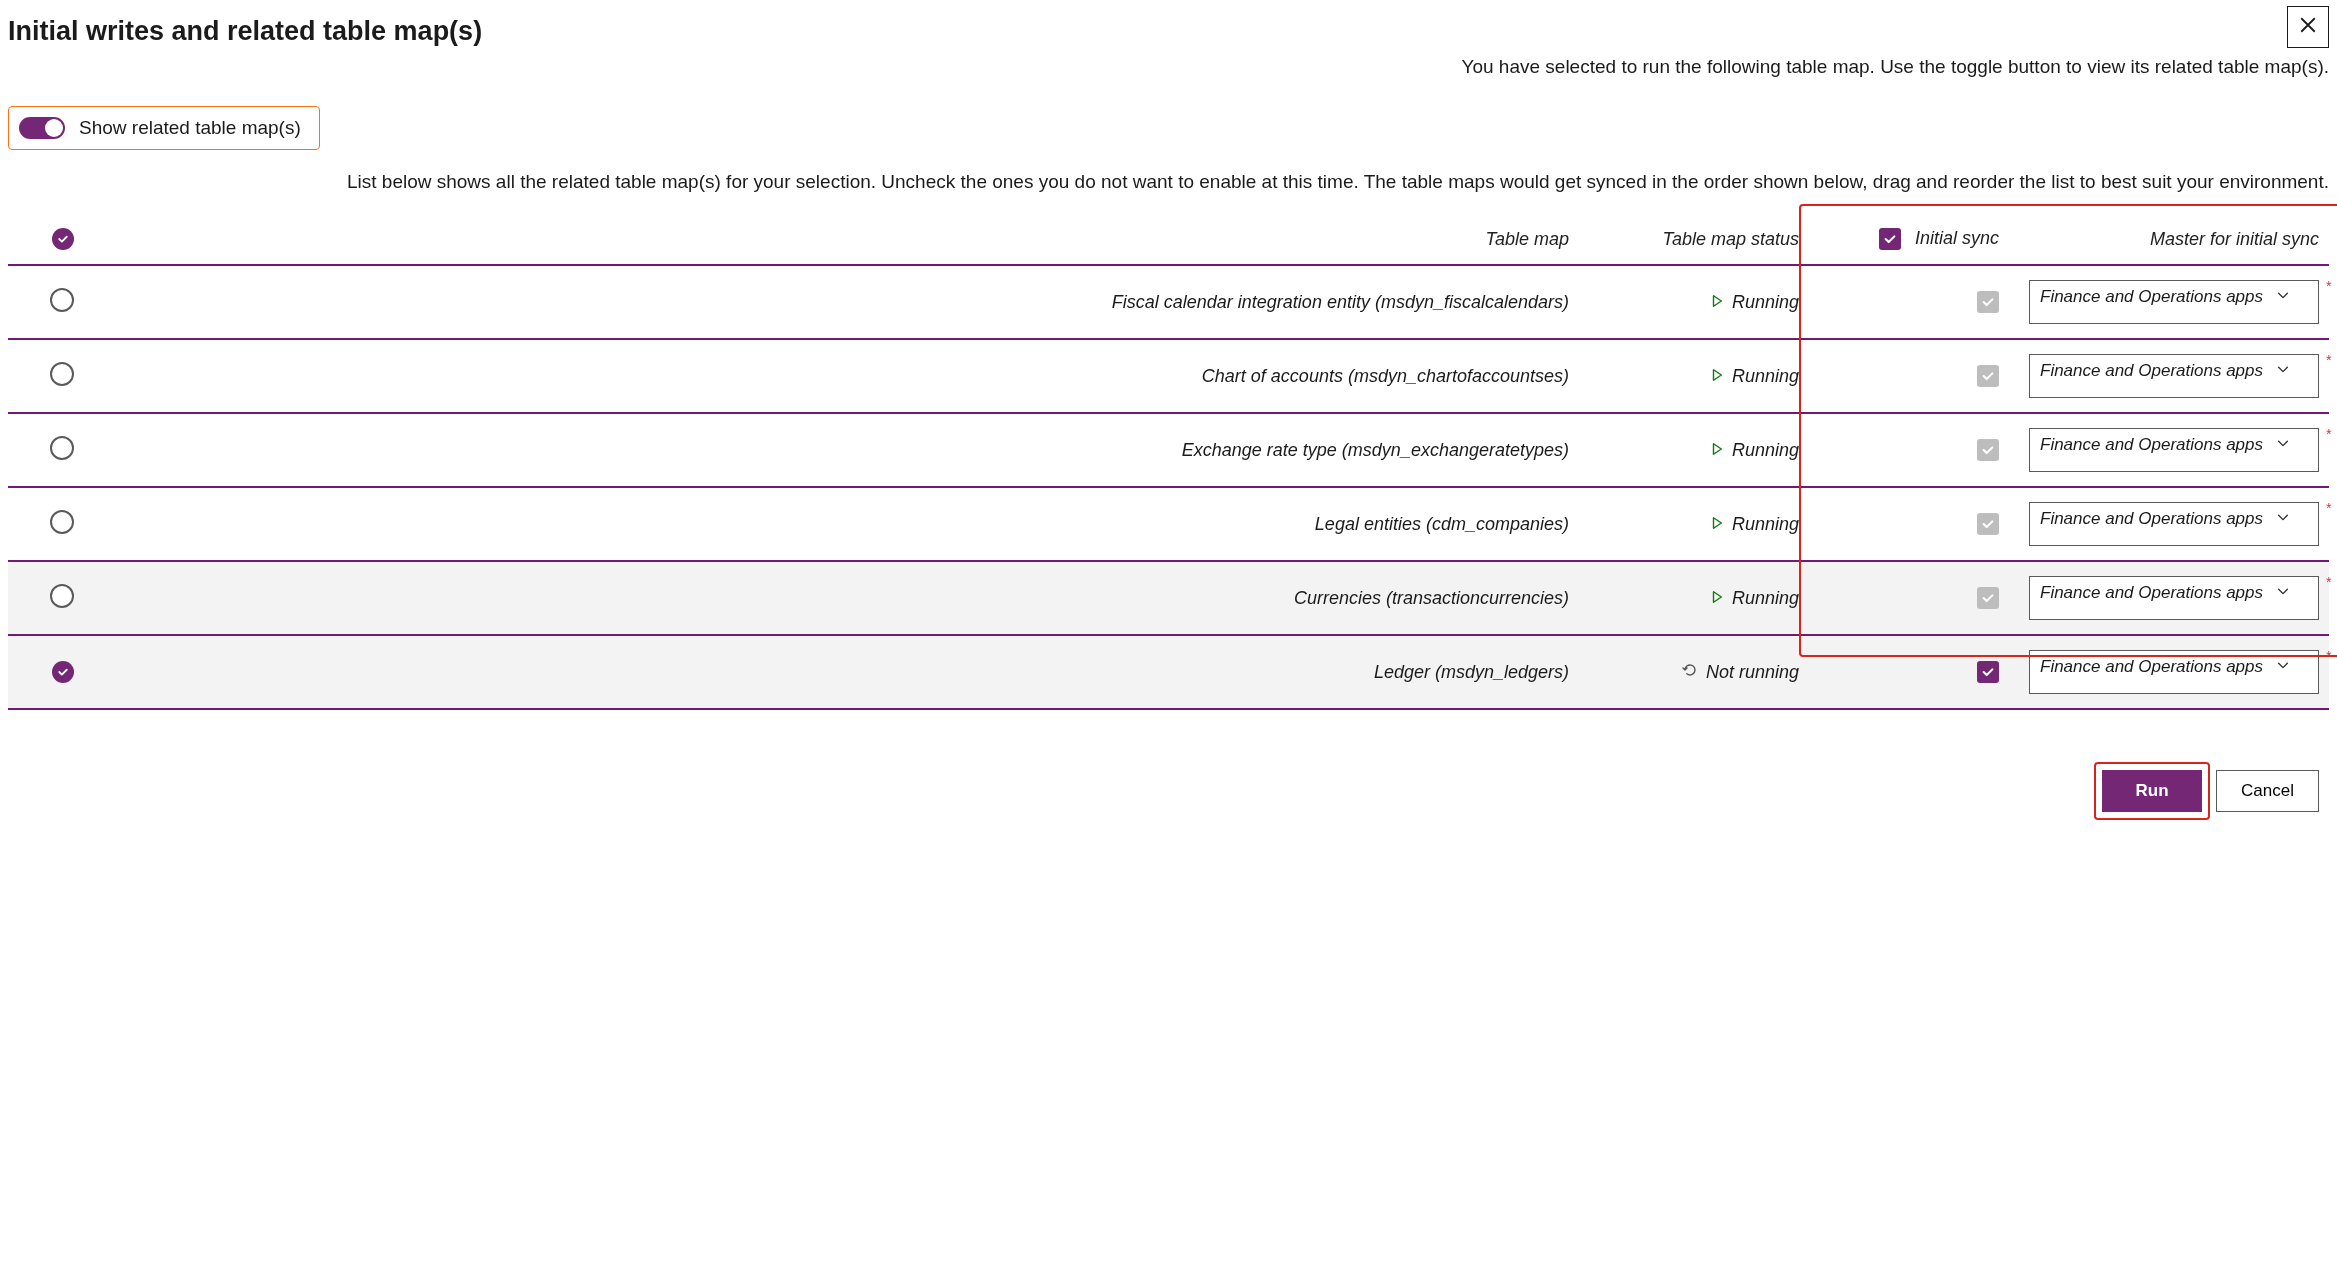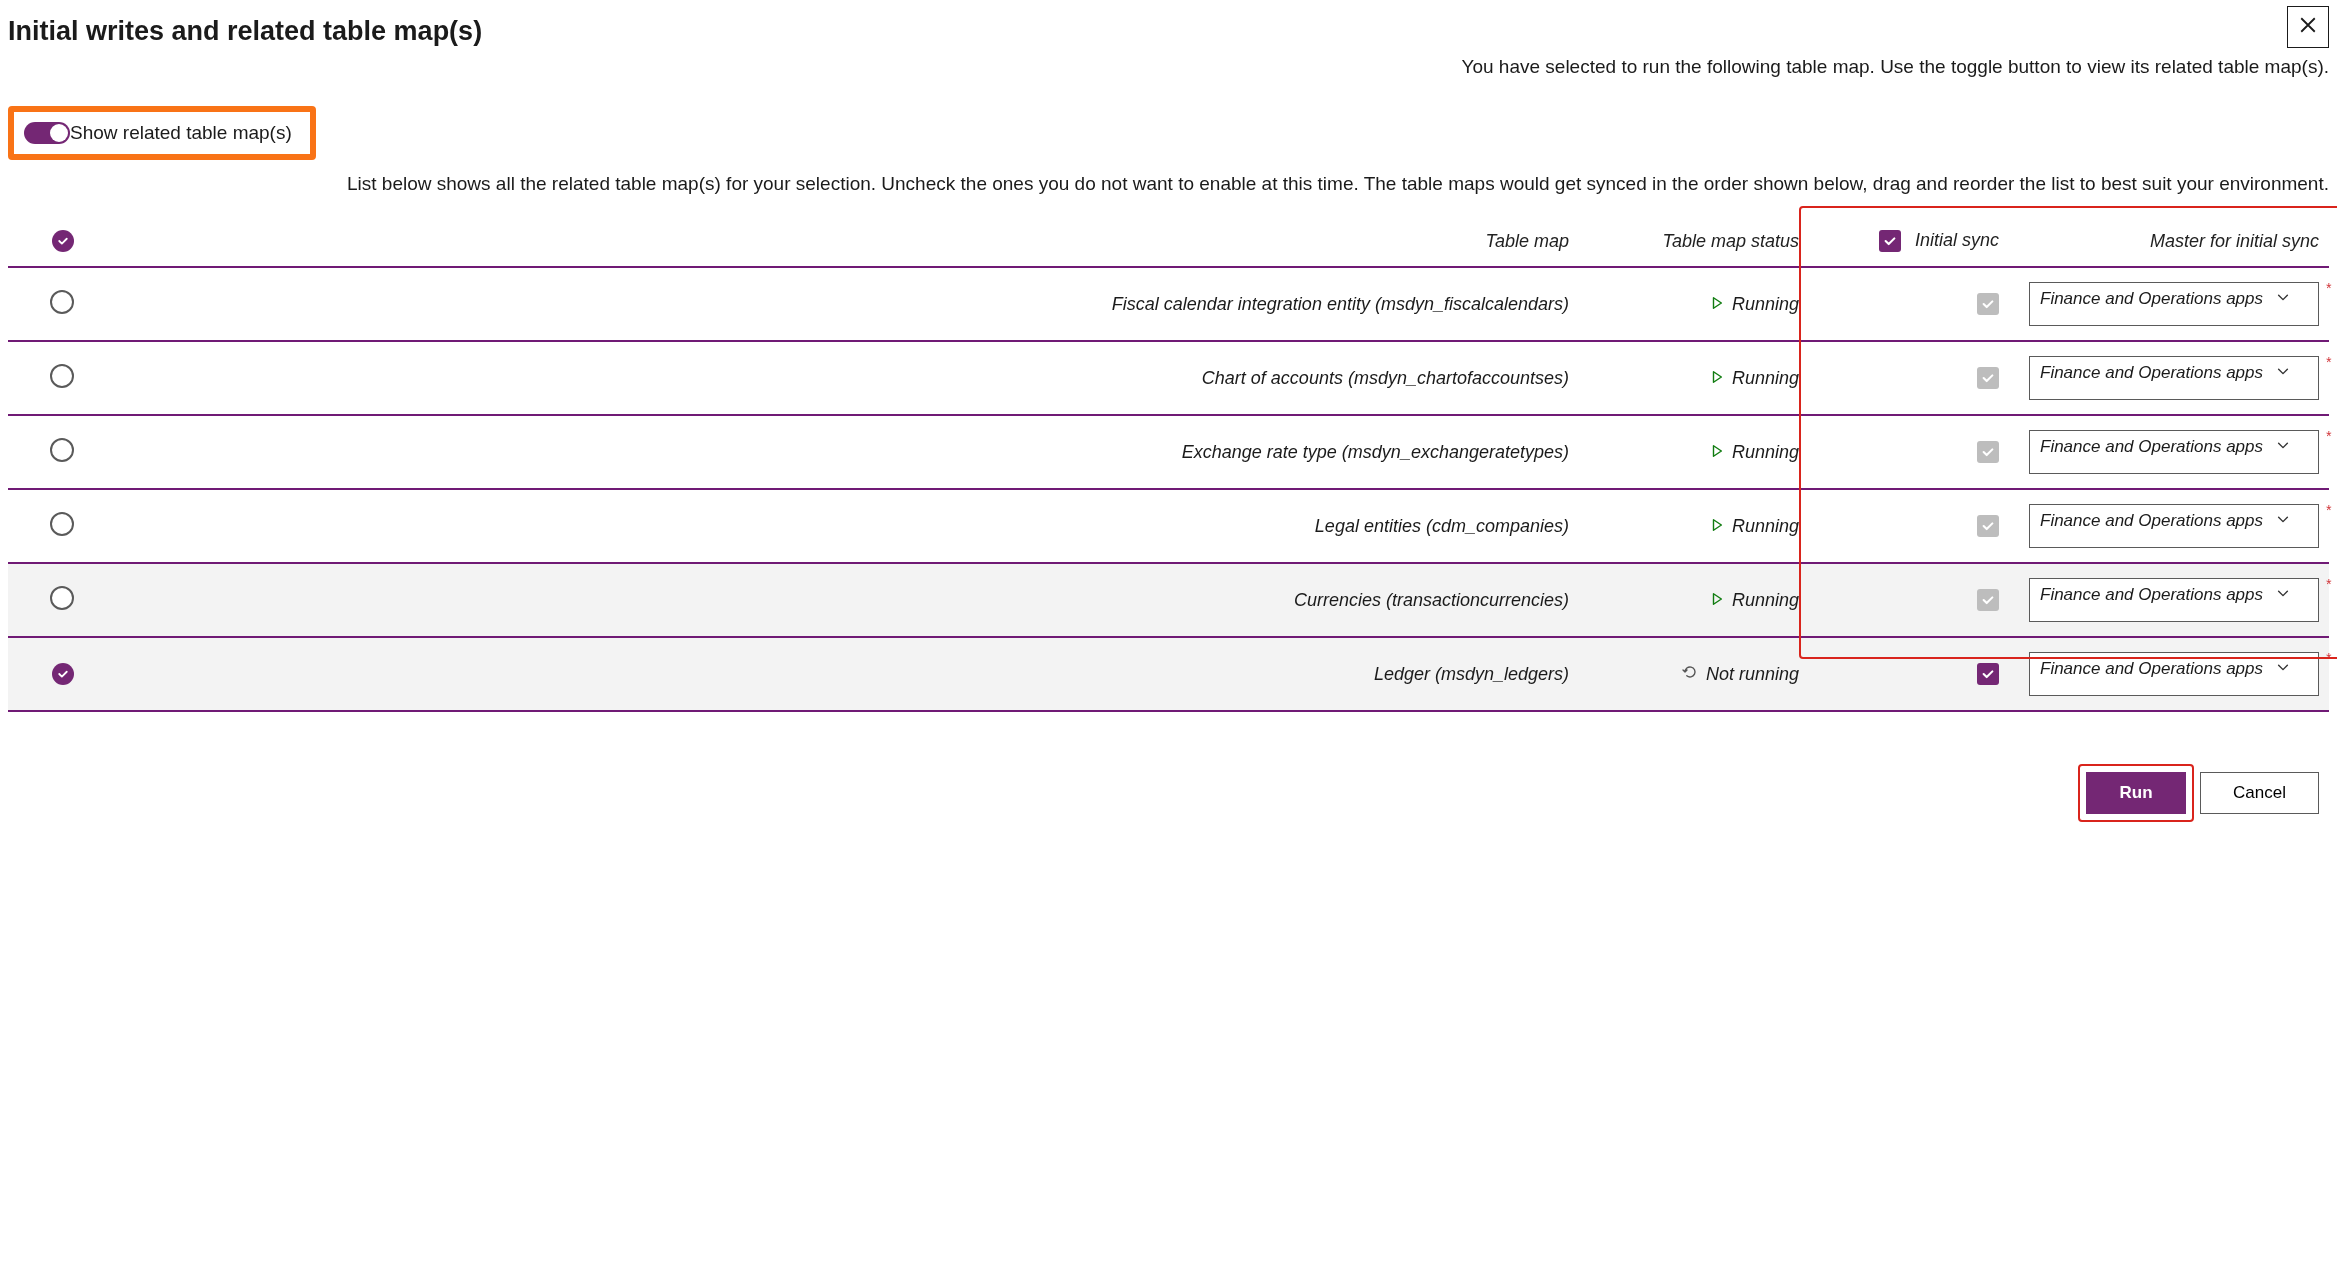--- a/index.html
+++ b/index.html
@@ -34,25 +34,25 @@
   }
   .subtitle, .list-desc {
     font-size: 19px;
     line-height: 1.5;
     margin: 6px 0 18px 0;
     text-align: right;
   }
   .toggle-box {
     display: inline-flex;
     align-items: center;
-    gap: 0;
-    border: 6px solid #f97316;
+    gap: 14px;
+    border: 1px solid #f97316;
     border-radius: 4px;
     padding: 10px 18px 10px 10px;
-    margin: 6px 0 4px 0;
+    margin: 6px 0 12px 0;
   }
   .toggle {
     width: 46px;
     height: 22px;
     border-radius: 11px;
     background: #742774;
     position: relative;
     cursor: pointer;
   }
   .toggle .knob {
@@ -148,21 +148,21 @@
   
   .footer {
     display: flex;
     justify-content: flex-end;
     gap: 14px;
     margin-top: 60px;
     padding-right: 10px;
   }
   .btn {
     min-width: 100px;
-    padding: 10px 32px;
+    padding: 10px 24px;
     font-size: 17px;
     border: 1px solid #5a5a5a;
     background: #fff;
     cursor: pointer;
   }
   .btn.primary {
     background: #742774;
     border-color: #742774;
     color: #fff;
     font-weight: 600;

